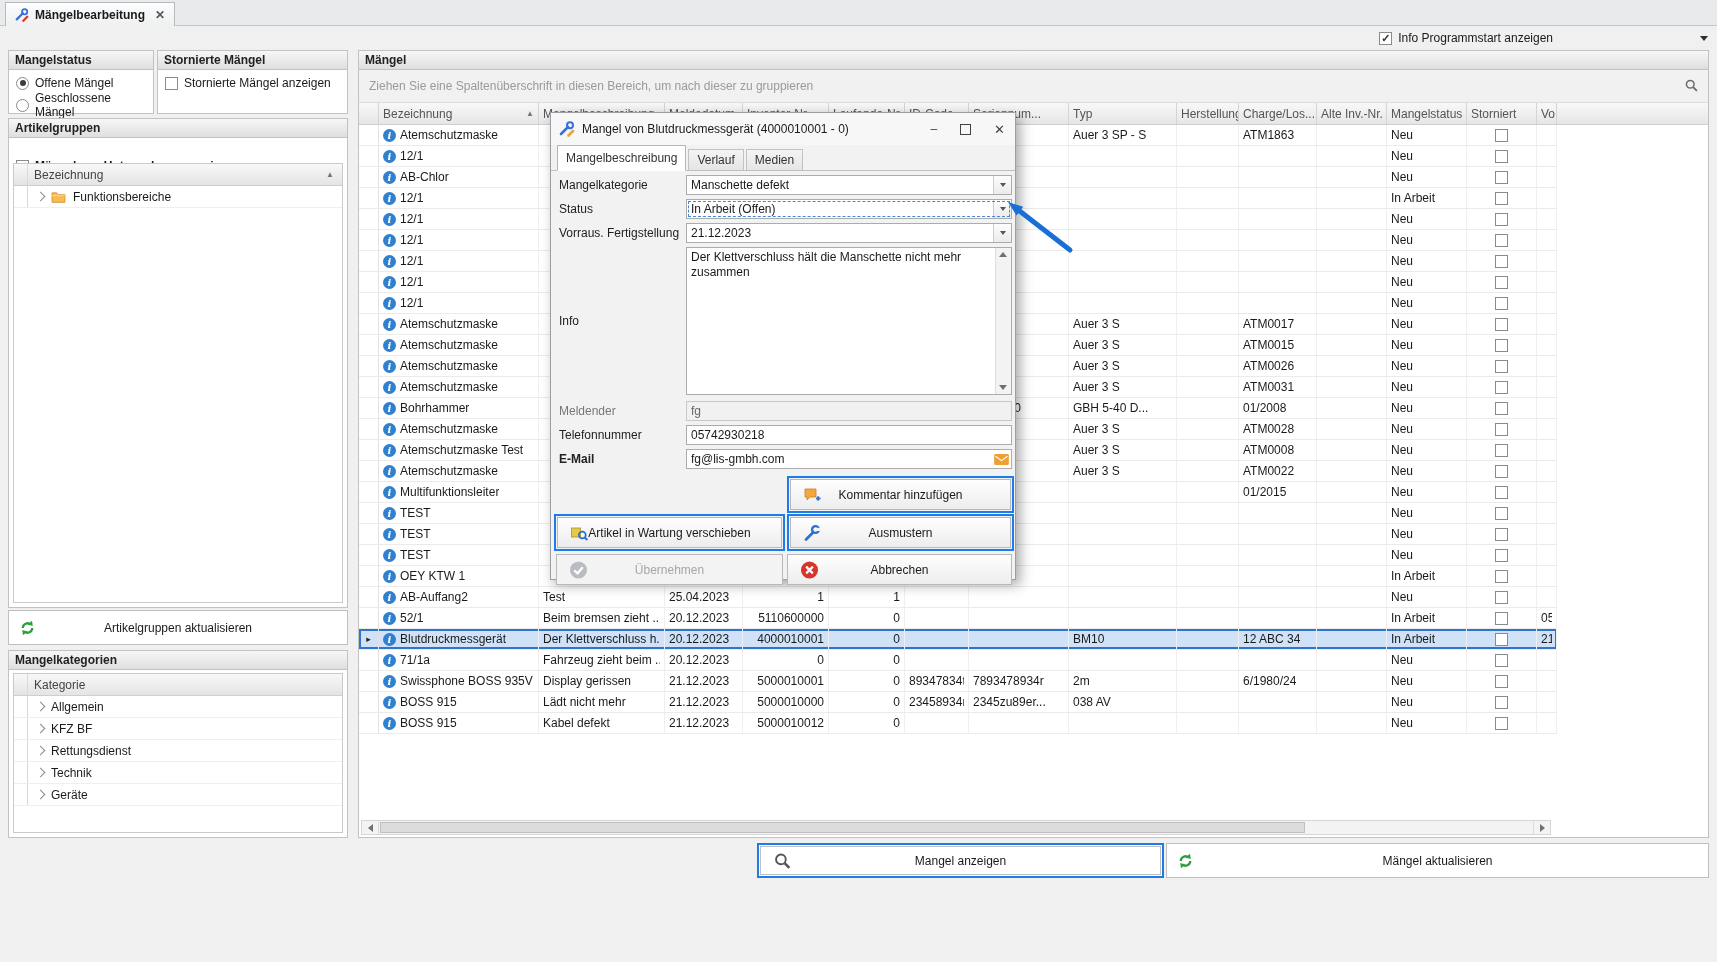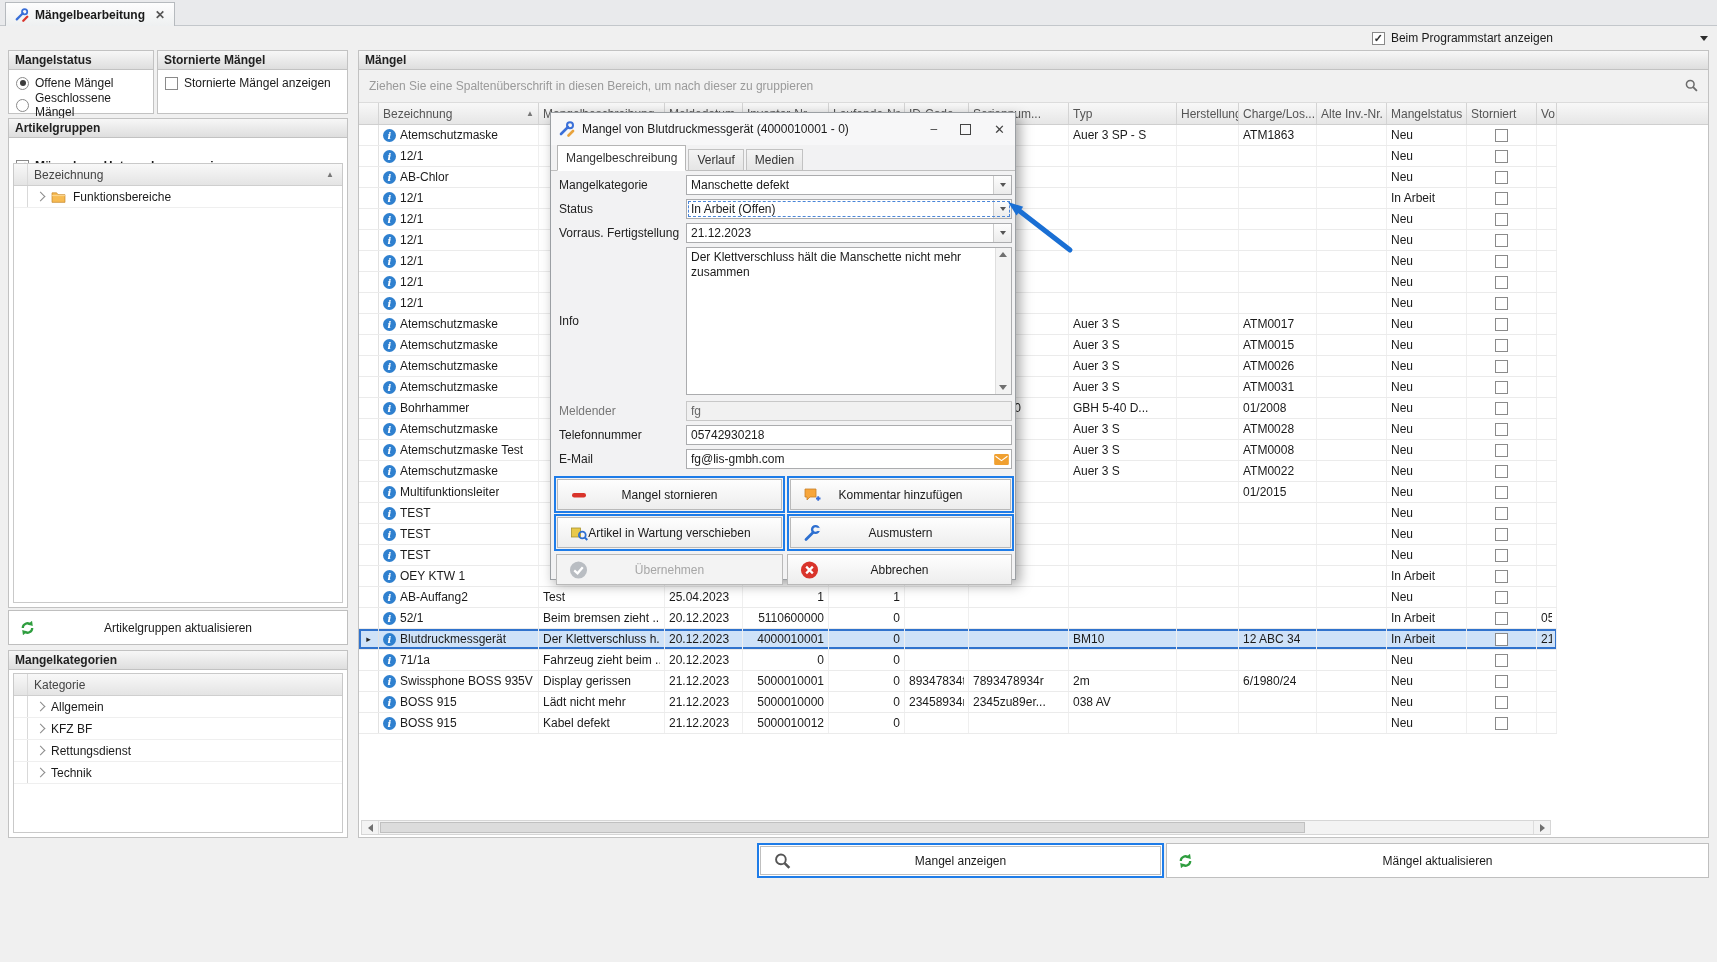--- a/index.html
+++ b/index.html
@@ -112,21 +112,21 @@
         <circle cx="11" cy="4.2" r="3" fill="none" stroke="#3a6fd8" stroke-width="2"></circle>
         <path d="M9.5 14.5 l4.5 -4.5" stroke="#d9342b" stroke-width="2.6" stroke-linecap="round"></path>
       </svg>
       <span>Mängelbearbeitung</span>
       <span class="close">✕</span>
     </div>
   </div>
 
   <div class="startup">
     <span class="cb checked"></span>
-    <span>Beim Programmstart anzeigen</span>
+    <span>Info Programmstart anzeigen</span>
   </div>
   <div class="topchev"></div>
 
   <div class="panel" style="left:8px;top:50px;width:146px;height:64px;">
     <div class="phead">Mangelstatus</div>
     <div class="pcontent">
       <div class="optrow">
         <span class="rb on"></span>
         <span>Offene Mängel</span>
       </div>
@@ -208,20 +208,25 @@
           <div class="trow">
             <span class="tgut"></span>
             <span class="chev"></span>
             <span class="tlabel">Rettungsdienst</span>
           </div>
           <div class="trow">
             <span class="tgut"></span>
             <span class="chev"></span>
             <span class="tlabel">Technik</span>
           </div>
+          <div class="trow">
+            <span class="tgut"></span>
+            <span class="chev"></span>
+            <span class="tlabel">Geräte</span>
+          </div>
         </div>
     </div>
   </div>
 
 
   <div class="mainpanel">
     <div class="phead">Mängel</div>
     <div class="groupbar">
       <span>Ziehen Sie eine Spaltenüberschrift in diesen Bereich, um nach dieser zu gruppieren</span>
       <span class="gsearch">
@@ -1193,41 +1198,31 @@
     <span class="flabel" style="top:288px;color:#777;">Meldender</span>
     <div class="ffield disabled" style="top:288px;">
       <span class="fval">fg</span>
     </div>
 
     <span class="flabel" style="top:312px;">Telefonnummer</span>
     <div class="ffield" style="top:312px;">
       <span class="fval">05742930218</span>
     </div>
 
-    <span class="flabel" style="top:336px;">E-Mail</span>
+    <span class="flabel" style="top:336px;font-weight:bold;">E-Mail</span>
     <div class="ffield" style="top:336px;">
       <span class="fval">fg@lis-gmbh.com</span>
       <span class="mailicon">
         <svg width="15" height="11" viewBox="0 0 16 12">
             <rect width="16" height="12" rx="1.5" fill="#f0a030"></rect>
             <path d="M1.5 2.5 L8 7.2 L14.5 2.5" stroke="#fff" stroke-width="1.2" fill="none"></path>
           </svg>
       </span>
     </div>
 
-    <div class="dhl" style="left:3px;top:363px;width:231px;height:37px;">
-      <div class="dbtn">
-        <span class="bicon">
-          <svg width="18" height="18" viewBox="0 0 18 18">
-              <rect x="2" y="7" width="14" height="4.5" rx="2.2" fill="#d9342b"></rect>
-            </svg>
-        </span>
-        <span>Mangel stornieren</span>
-      </div>
-    </div>
     <div class="dhl" style="left:236px;top:363px;width:227px;height:37px;">
       <div class="dbtn">
         <span class="bicon">
           <svg width="18" height="18" viewBox="0 0 18 18">
               <path d="M2 3h11v8H7l-3 3v-3H2z" fill="#f7a63b" stroke="#c8802a" stroke-width="0.8"></path>
               <path d="M13 12.5h4.5M15.2 10.2v4.6" stroke="#3a6fd8" stroke-width="1.8"></path>
             </svg>
         </span>
         <span>Kommentar hinzufügen</span>
       </div>

